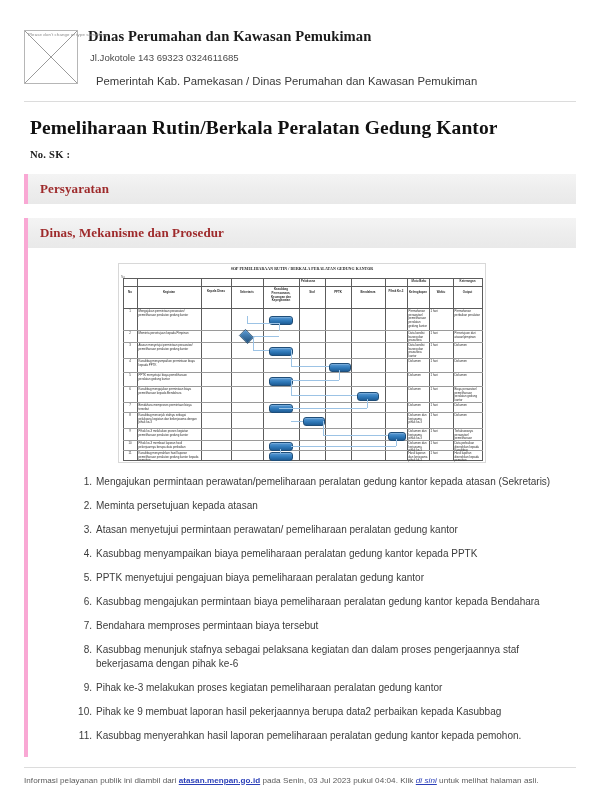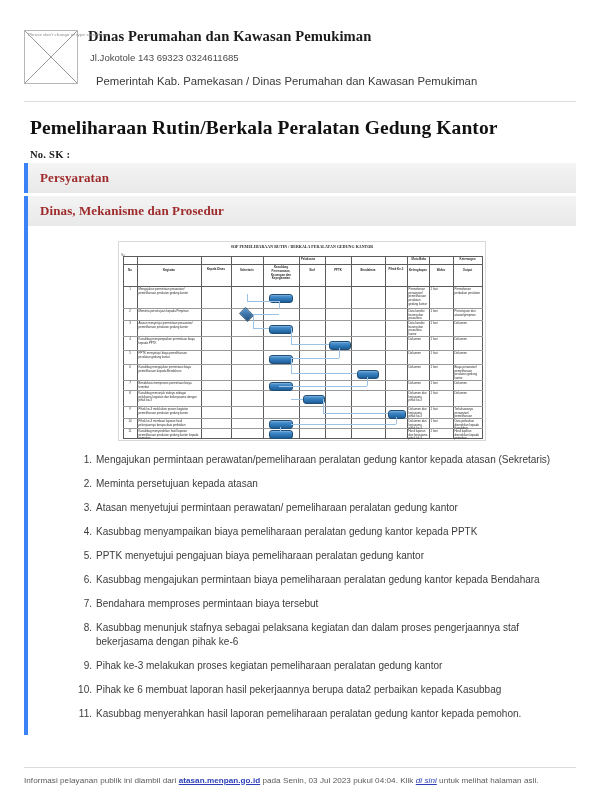--- a/index.html
+++ b/index.html
@@ -34,21 +34,21 @@
   .doc-title{
     font-family:"Liberation Serif",serif;font-weight:bold;font-size:19.5px;
     color:#111;margin:14px 0 0 6px;line-height:1.2;letter-spacing:.1px;
   }
   .doc-sk{
     font-family:"Liberation Serif",serif;font-weight:bold;font-size:10.6px;
     color:#222;margin:9px 0 0 6px;letter-spacing:.2px;
   }
 
   
-  .section{margin-top:3px;border-left:4px solid #3b82f6;}
+  .section{margin-top:14px;border-left:4px solid #f9a8d4;}
   .section-head{
     background:linear-gradient(to bottom,#f4f4f4 0%,#ededed 55%,#e9e9e9 100%);
     padding:7px 0 7px 12px;
   }
   .section-head h2{
     margin:0;font-family:"Liberation Serif",serif;font-weight:bold;
     font-size:13px;color:#9e2a2b;letter-spacing:.1px;
   }
   .section-body{padding:9px 0 4px 12px;}
 
@@ -307,21 +307,21 @@
       <ol class="proc-list">
         <li>Mengajukan permintaan perawatan/pemeliharaan peralatan gedung kantor kepada atasan (Sekretaris)</li>
         <li>Meminta persetujuan kepada atasan</li>
         <li>Atasan menyetujui permintaan perawatan/ pemeliharaan peralatan gedung kantor</li>
         <li>Kasubbag menyampaikan biaya pemeliharaan peralatan gedung kantor kepada PPTK</li>
         <li>PPTK menyetujui pengajuan biaya pemeliharaan peralatan gedung kantor</li>
         <li>Kasubbag mengajukan permintaan biaya pemeliharaan peralatan gedung kantor kepada Bendahara</li>
         <li>Bendahara memproses permintaan biaya tersebut</li>
         <li>Kasubbag menunjuk stafnya sebagai pelaksana kegiatan dan dalam proses pengerjaannya staf bekerjasama dengan pihak ke-6</li>
         <li>Pihak ke-3 melakukan proses kegiatan pemeliharaan peralatan gedung kantor</li>
-        <li>Pihak ke 6 membuat laporan hasil pekerjaannya berupa data2 perbaikan kepada Kasubbag</li>
+        <li>Pihak ke 9 membuat laporan hasil pekerjaannya berupa data2 perbaikan kepada Kasubbag</li>
         <li>Kasubbag menyerahkan hasil laporan pemeliharaan peralatan gedung kantor kepada pemohon.</li>
       </ol>
     </div>
   </div>
 
   <div class="footer">
     <hr class="footer-rule">
     <div class="footer-text"><span>Informasi pelayanan publik ini diambil dari </span><a href="#">atasan.menpan.go.id</a><span> pada Senin, 03 Jul 2023 pukul 04:04. Klik </span><a href="#" class="plain">di sini</a><span> untuk melihat halaman asli.</span></div>
   </div>
 

